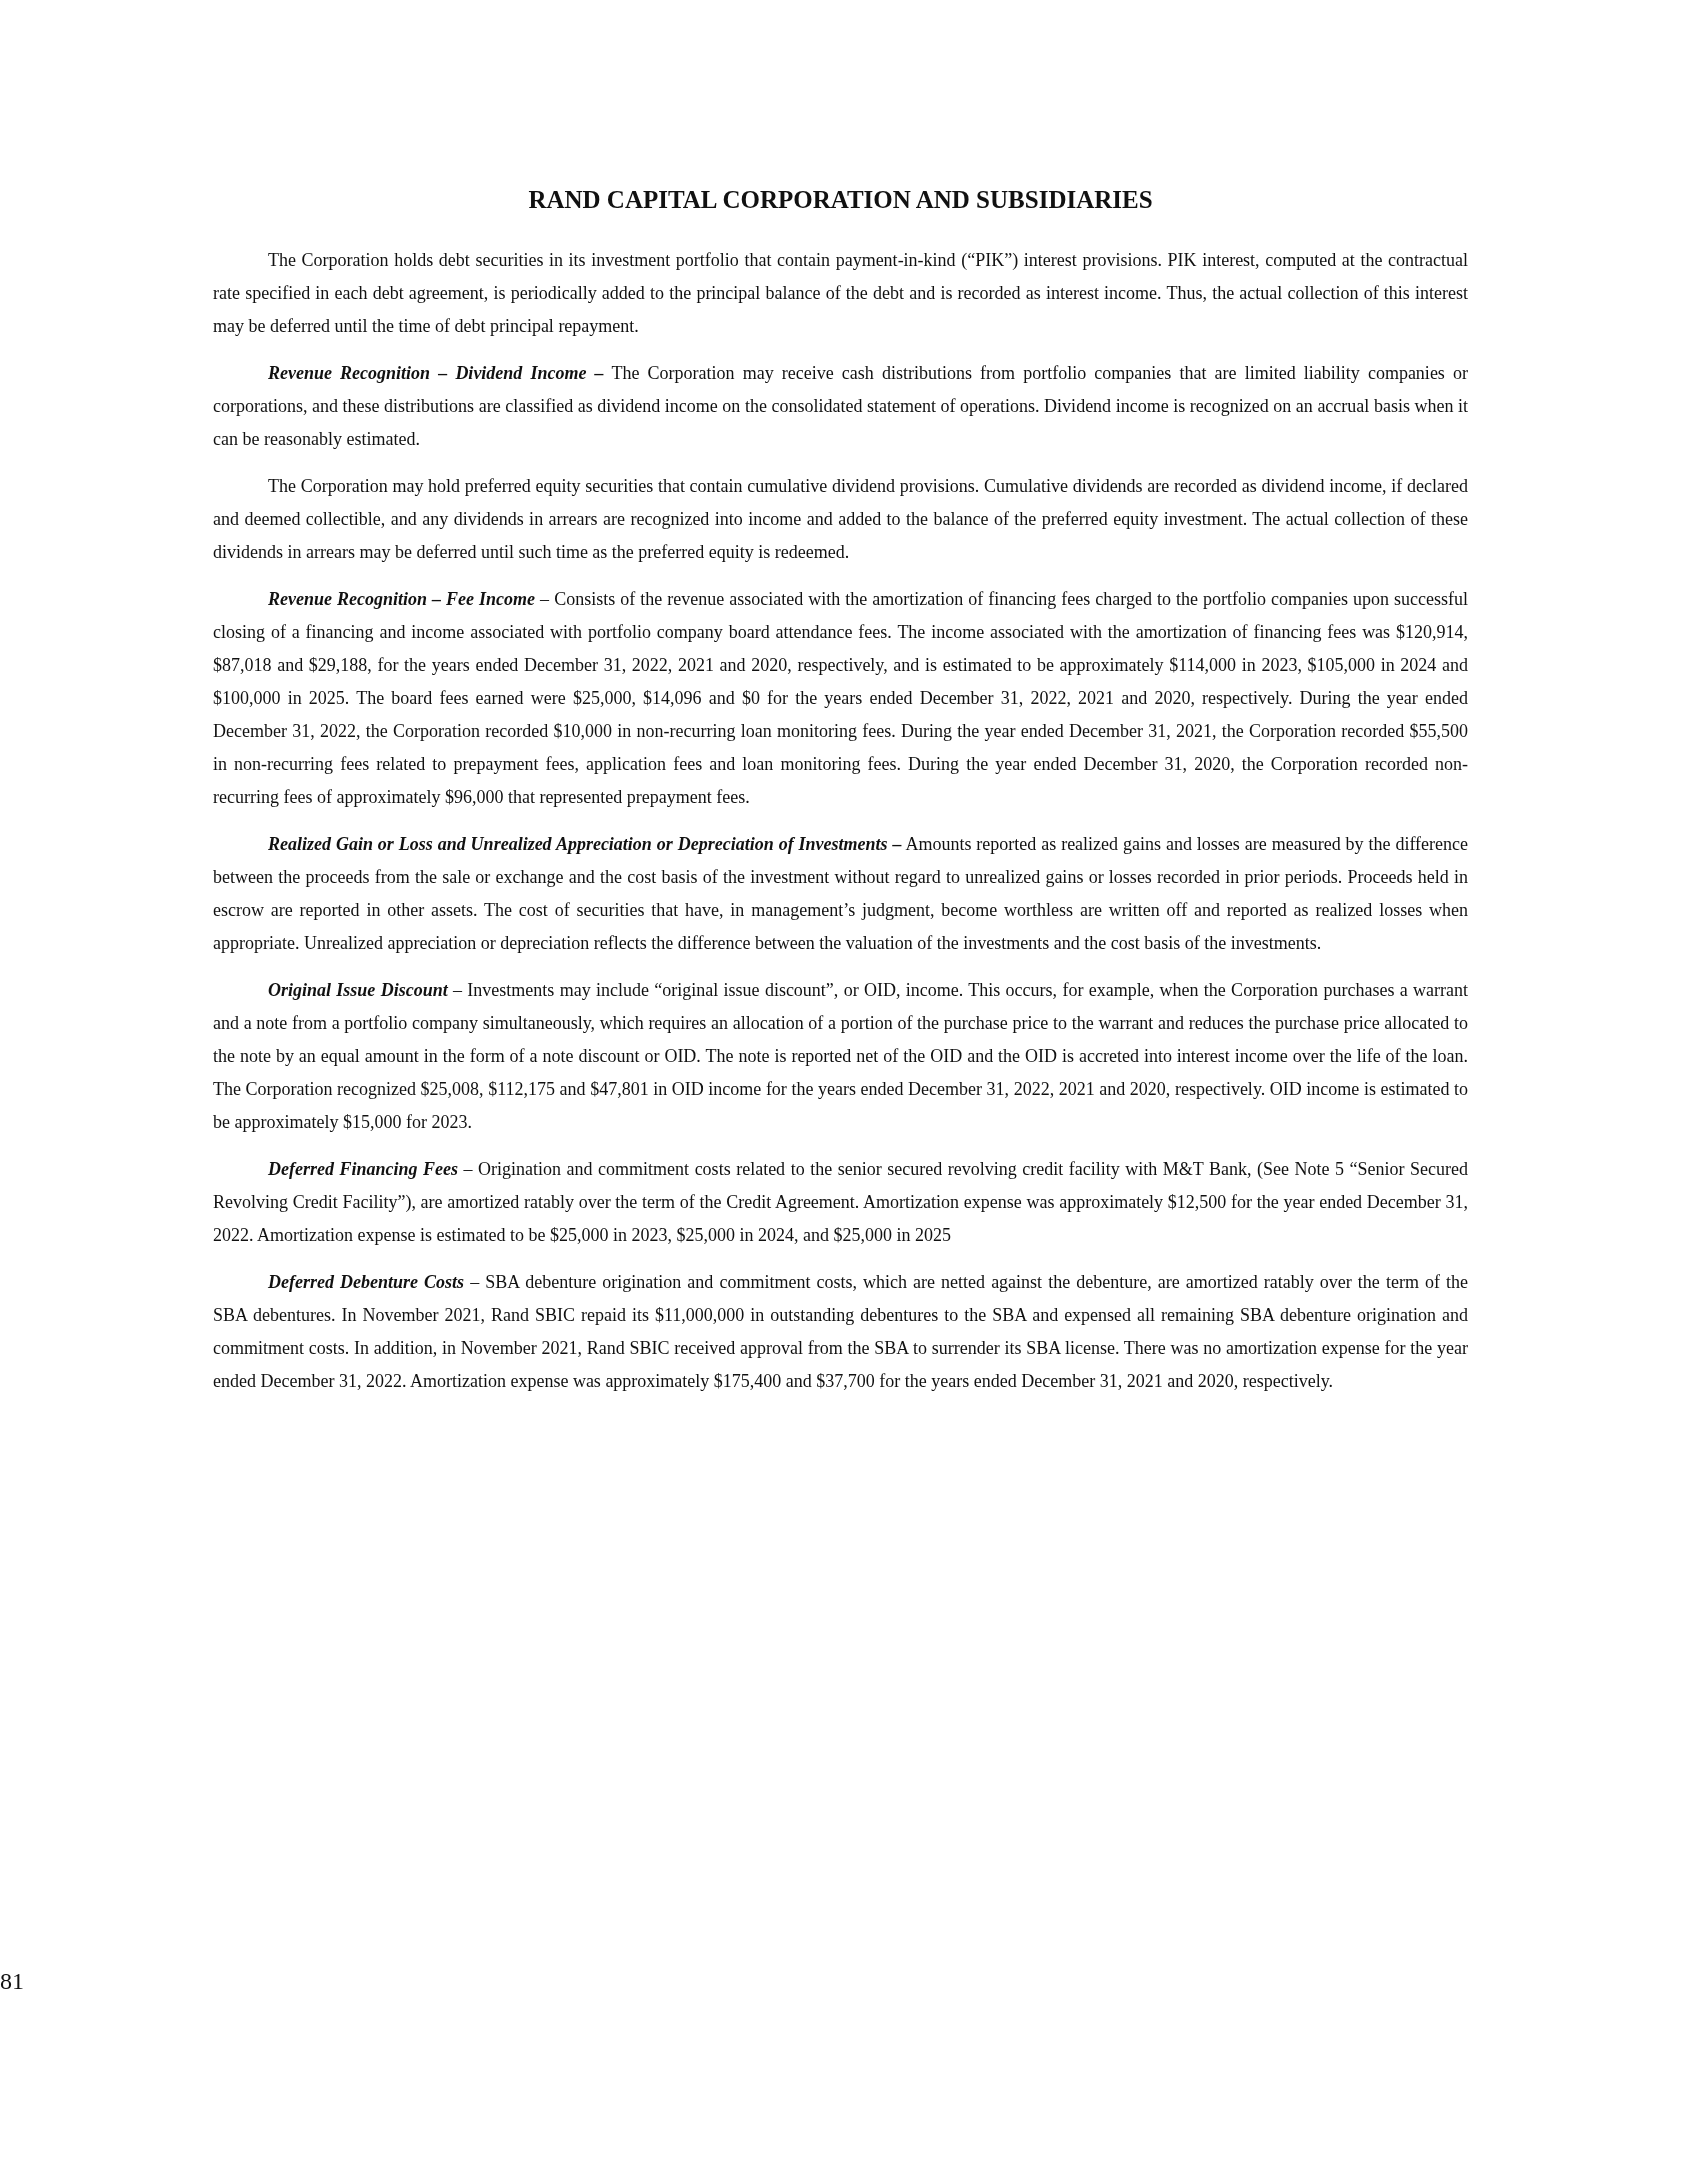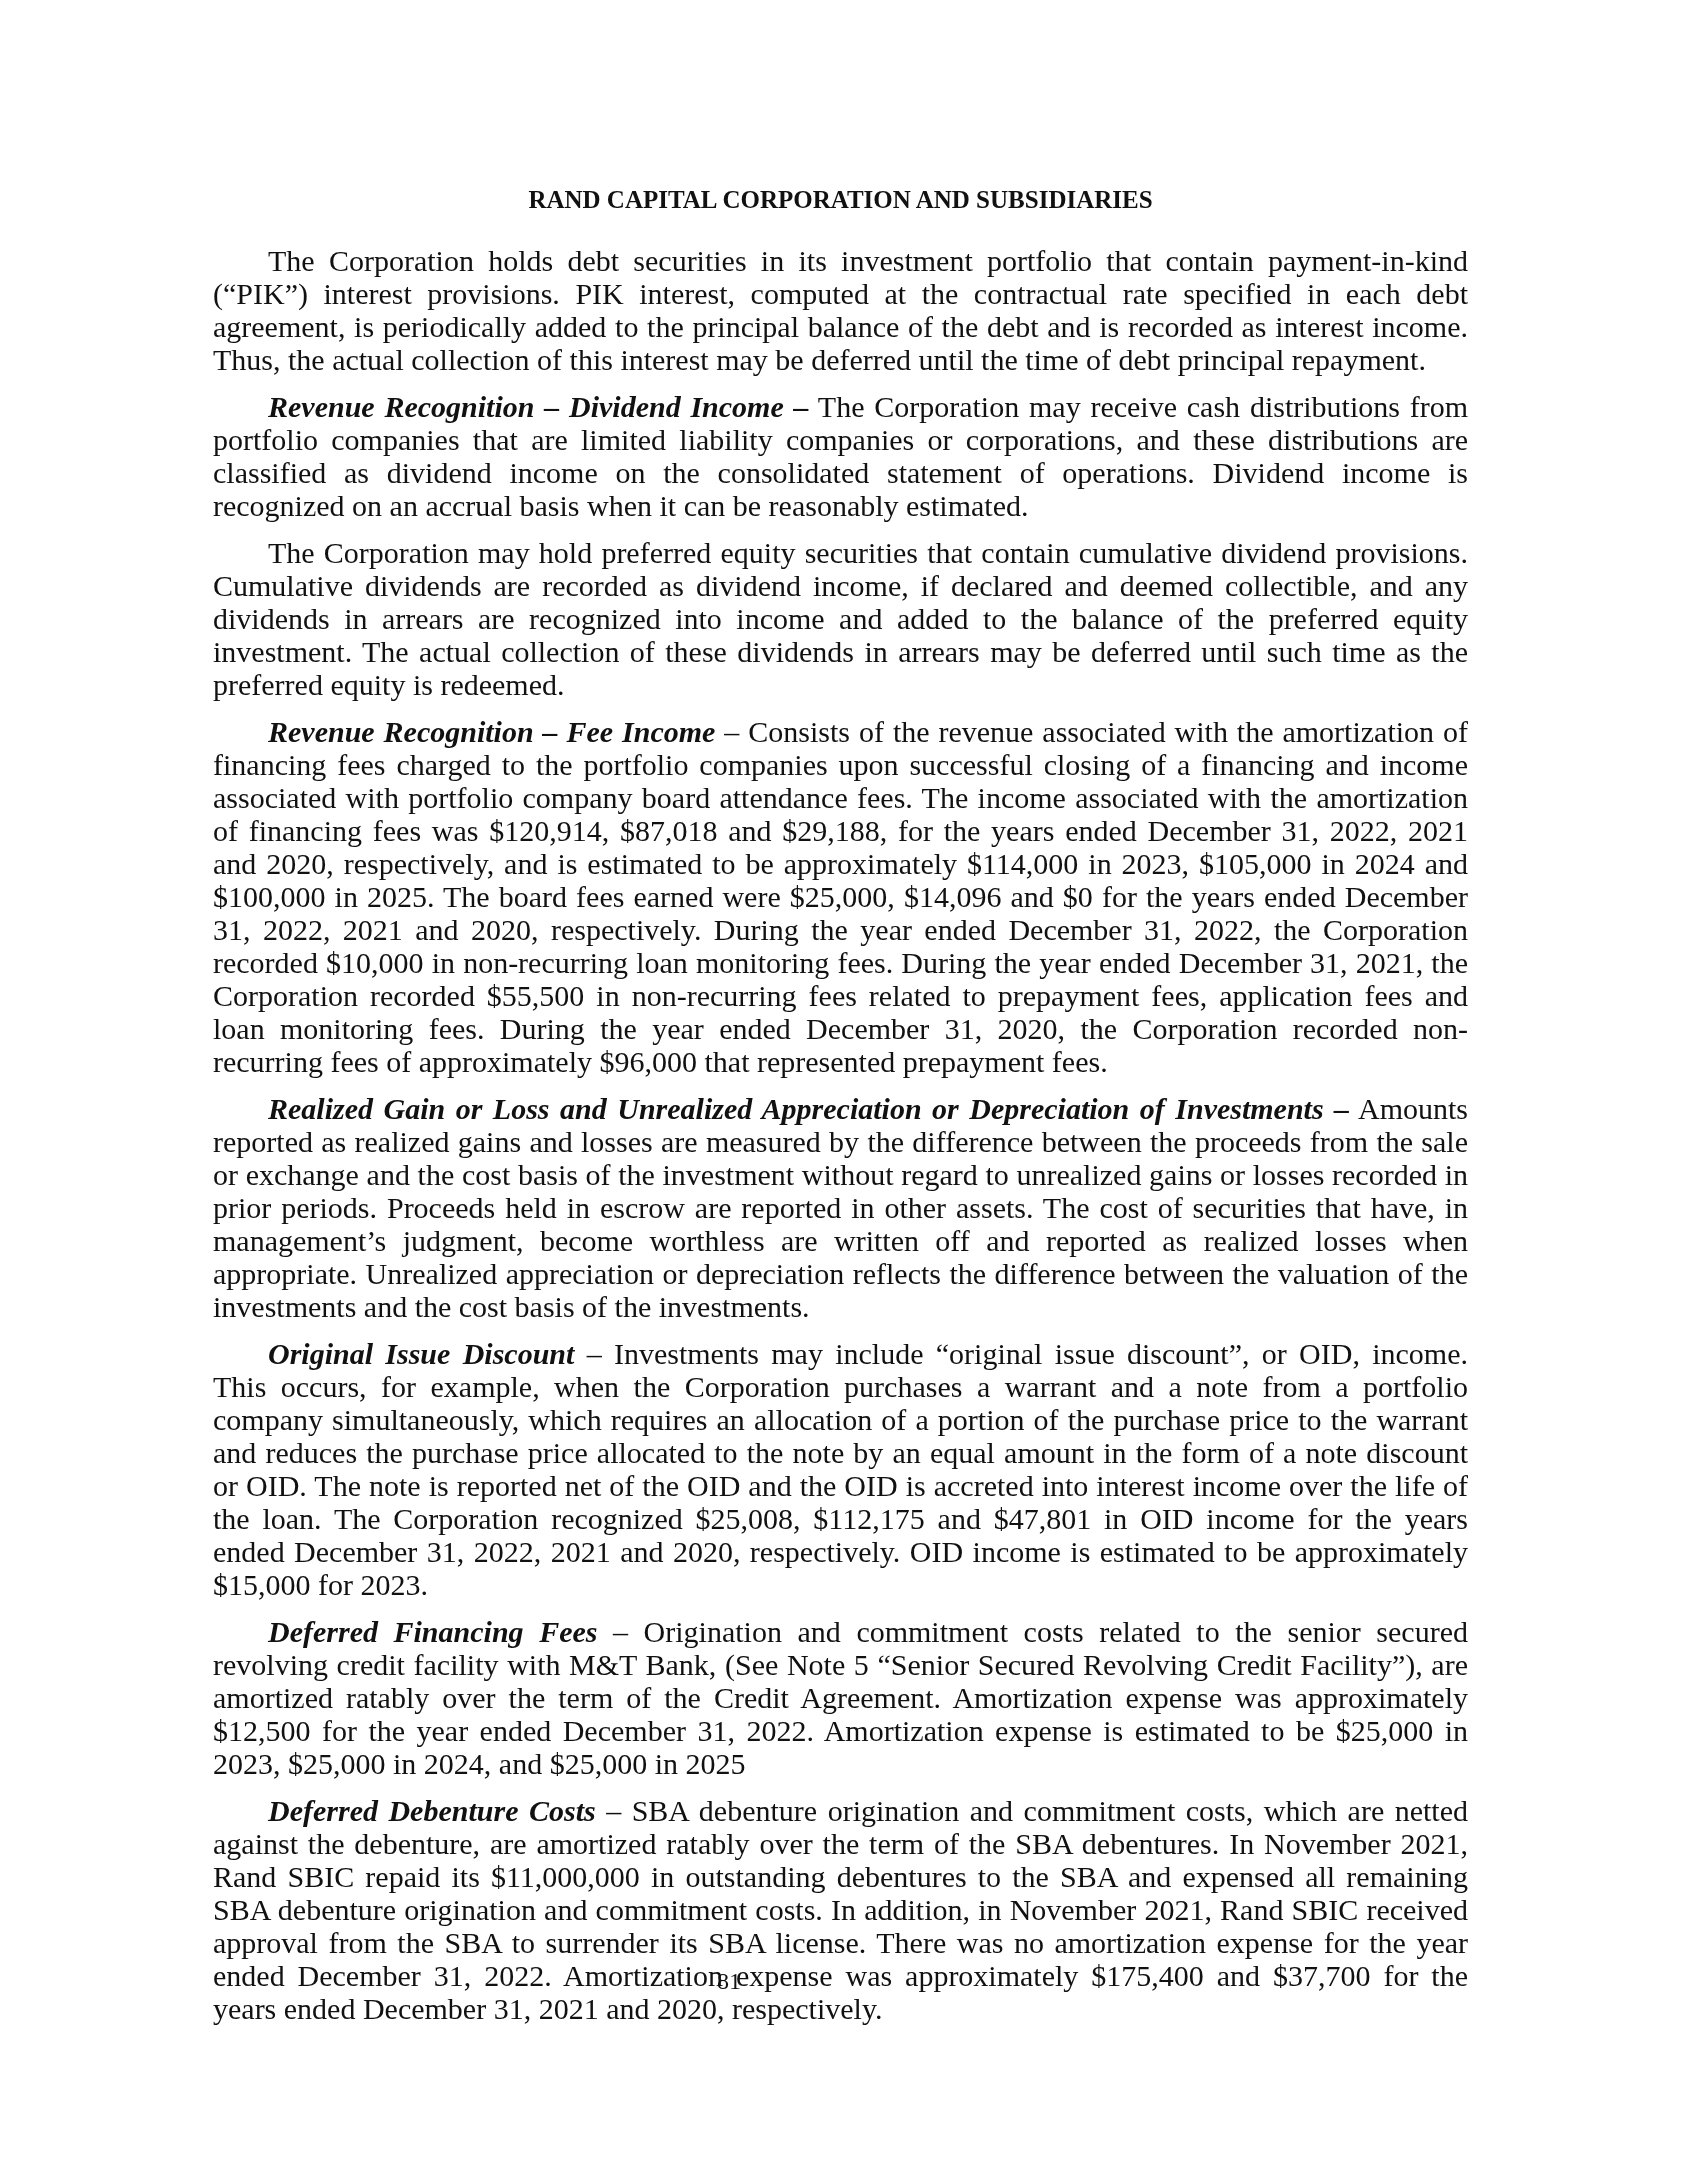--- a/index.html
+++ b/index.html
@@ -28,38 +28,37 @@
     margin: 0;
   }
   .subtitle {
     text-align: center;
     font-weight: bold;
     font-size: 25px;
     line-height: 32px;
     margin: 18px 0 0 0;
   }
   .para {
-    font-size: 30px;
+    font-size: 18px;
     line-height: 33px;
     text-align: justify;
     text-indent: 55px;
     margin: 0;
   }
   .para + .para { margin-top: 14px; font-family: Liberation Serif, serif; }
   .first { margin-top: 28px; }
   .head {
     font-weight: bold;
     font-style: italic;
   }
   .page-number {
     position: absolute;
     left: 0;
     width: 1458px;
     top: 1968px;
-    text-align: center;
     font-size: 24px;
   }
 </style>
 </head>
 <body>
 
 <div class="page">
   <p class="title">RAND CAPITAL CORPORATION AND SUBSIDIARIES</p>
 
   <p class="para first"><span class="head"></span><span>The Corporation holds debt securities in its investment portfolio that contain payment-in-kind (“PIK”) interest provisions. PIK interest, computed at the contractual rate specified in each debt agreement, is periodically added to the principal balance of the debt and is recorded as interest income. Thus, the actual collection of this interest may be deferred until the time of debt principal repayment.</span></p>

